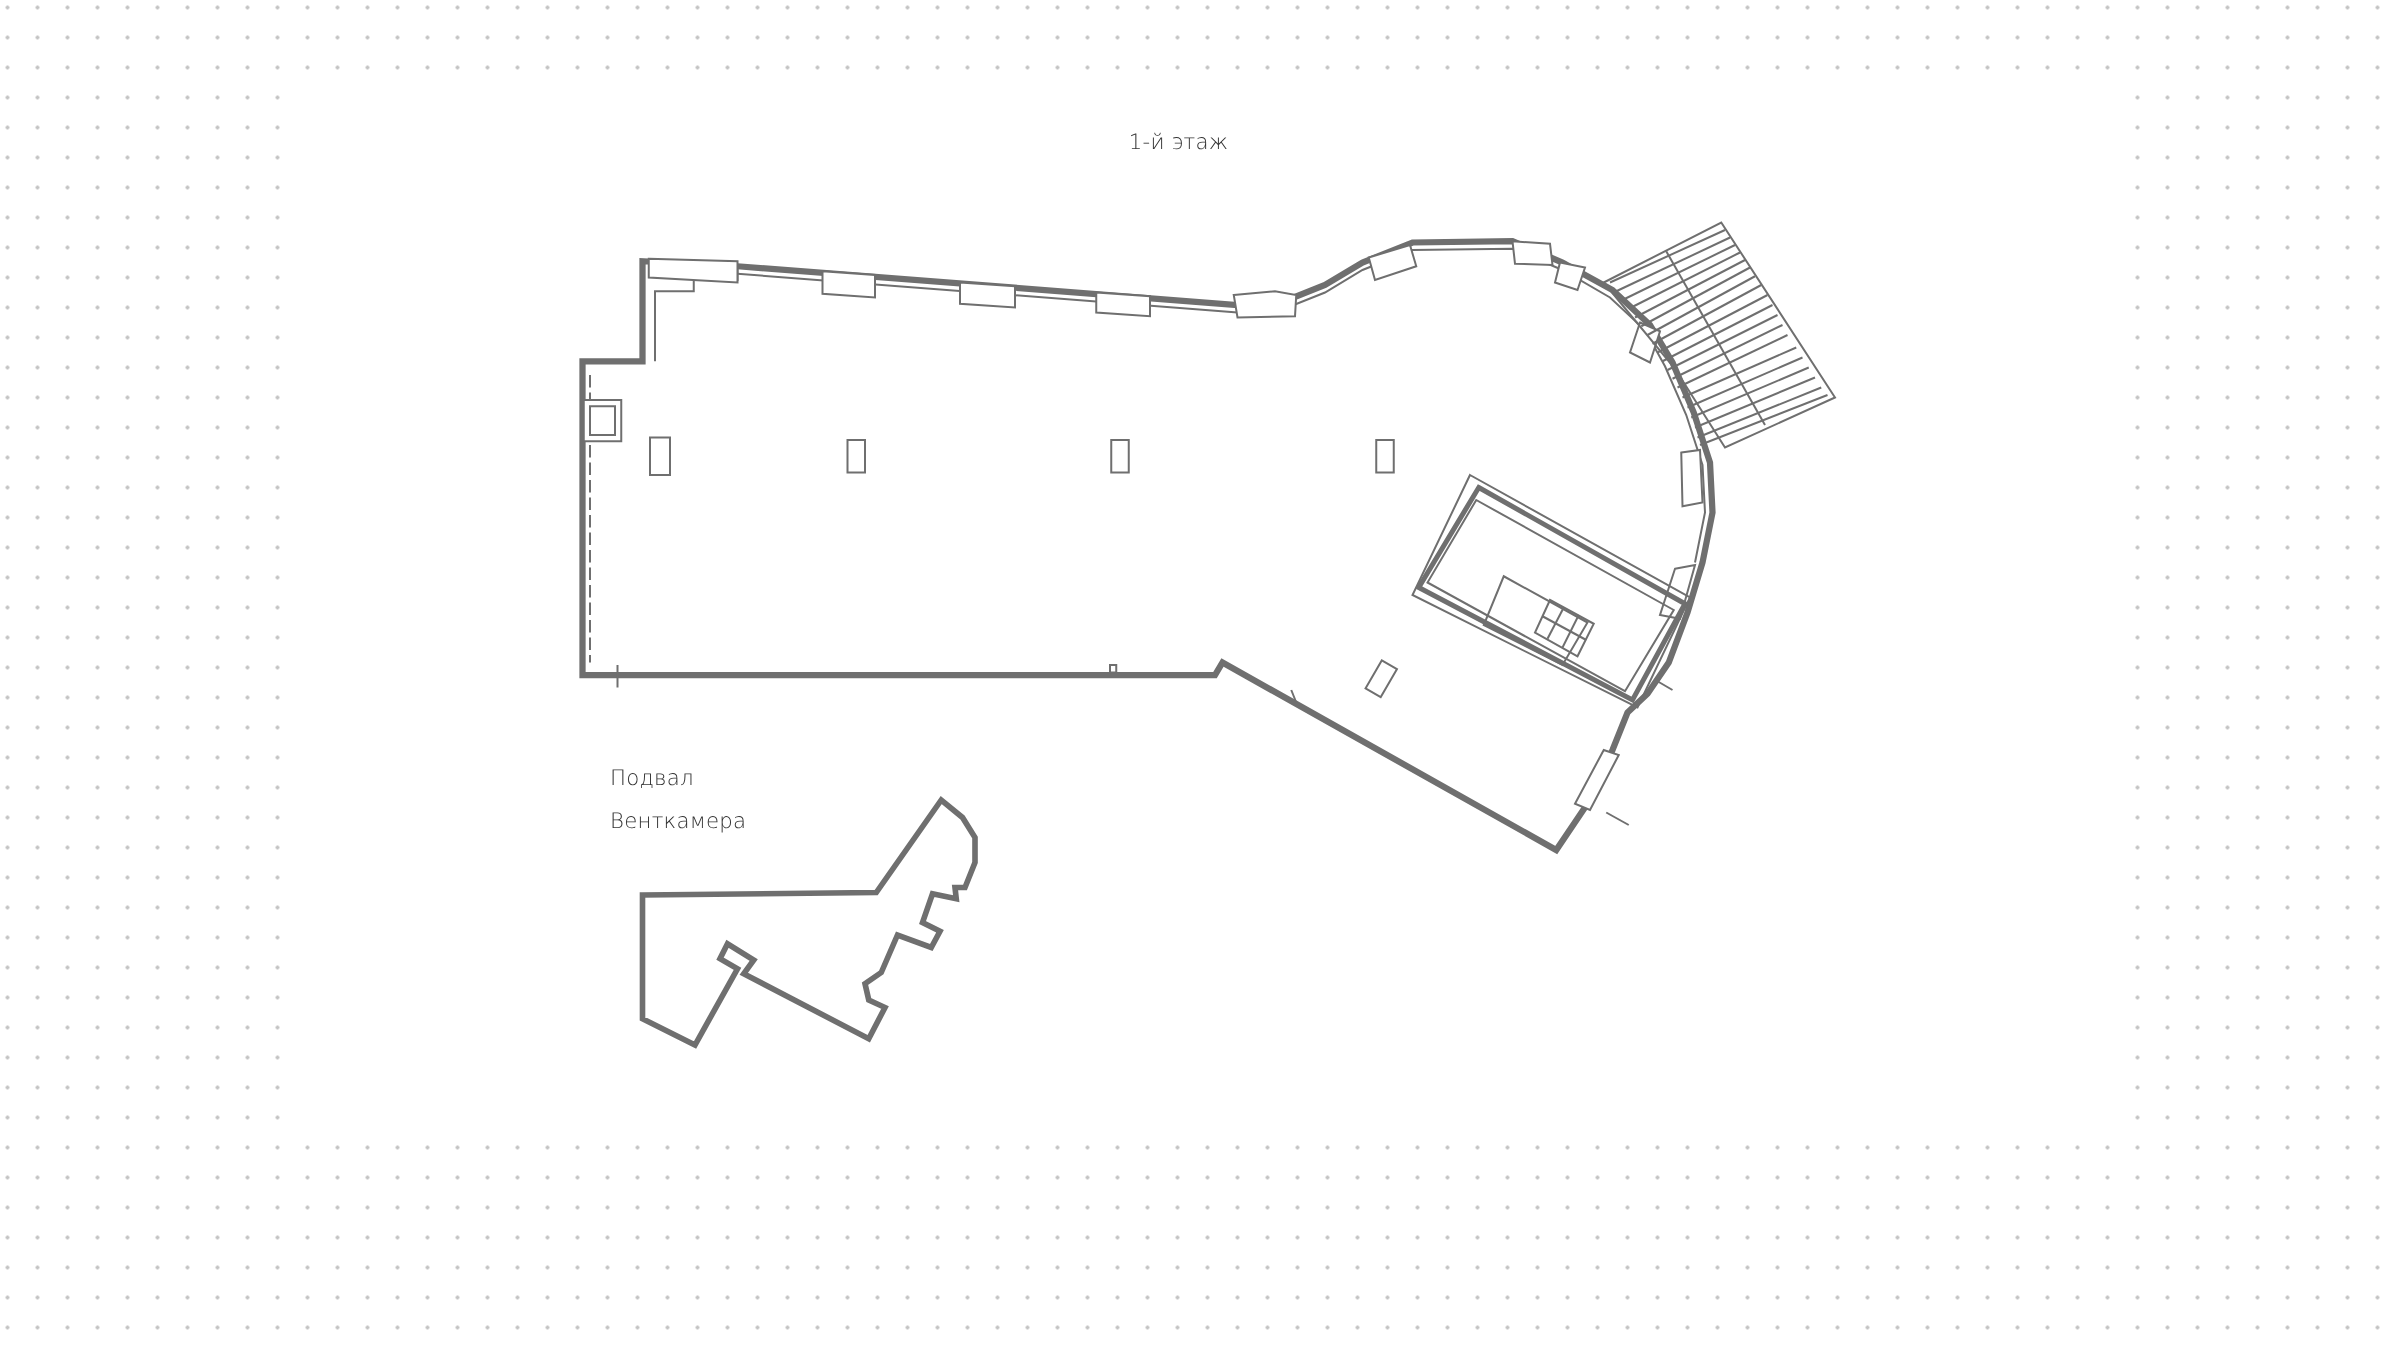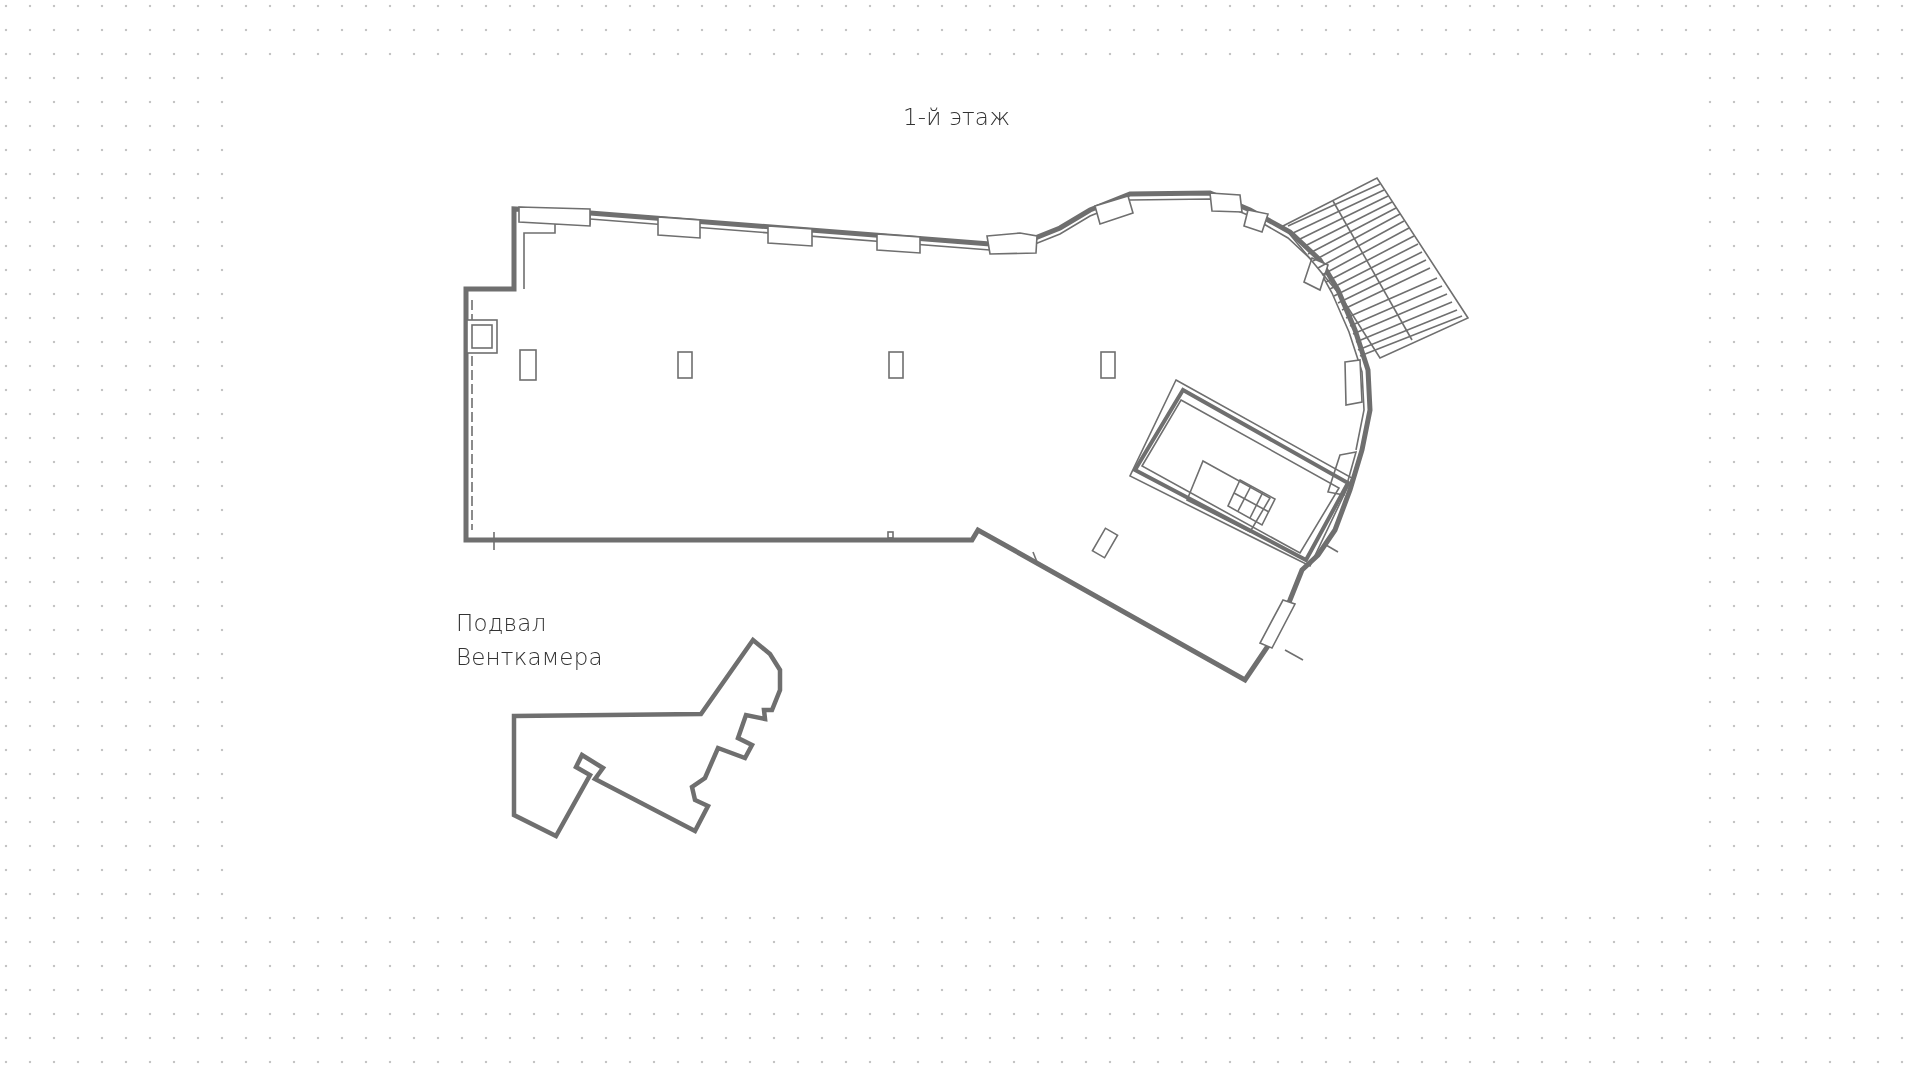--- a/index.html
+++ b/index.html
@@ -10,25 +10,25 @@
     background-size: 24px 24px;
     background-position: -6px -6px;
     font-family: "DejaVu Sans", "Liberation Sans", sans-serif;
   }
   .plan-area {
     position: absolute; left: 230px; top: 64px; width: 1460px; height: 840px;
     background: #ffffff;
   }
   .label {
     position: absolute; color: #333333; font-weight: 300;
-    font-family: "DejaVu Sans", sans-serif; font-size: 23px; letter-spacing: 0.2px;
+    font-family: "DejaVu Sans", sans-serif; font-size: 17px; letter-spacing: 0.2px;
     white-space: nowrap;
   }
   .floor-title { left: 903px; top: 104px; }
-  .basement-label { left: 456px; top: 606px; line-height: 34px; }
+  .basement-label { left: 488px; top: 606px; line-height: 34px; }
   .basement-label span { display: block; }
   svg.plan { position: absolute; left: 0; top: 0; }
   .wall { fill: none; stroke: #6f6f6f; stroke-linejoin: miter; }
   .thin { fill: none; stroke: #6f6f6f; stroke-width: 1.6; }
   .win  { fill: #ffffff; stroke: #6f6f6f; stroke-width: 1.6; }
 </style>
 </head>
 <body>
 
 <div class="plan-area"></div>

